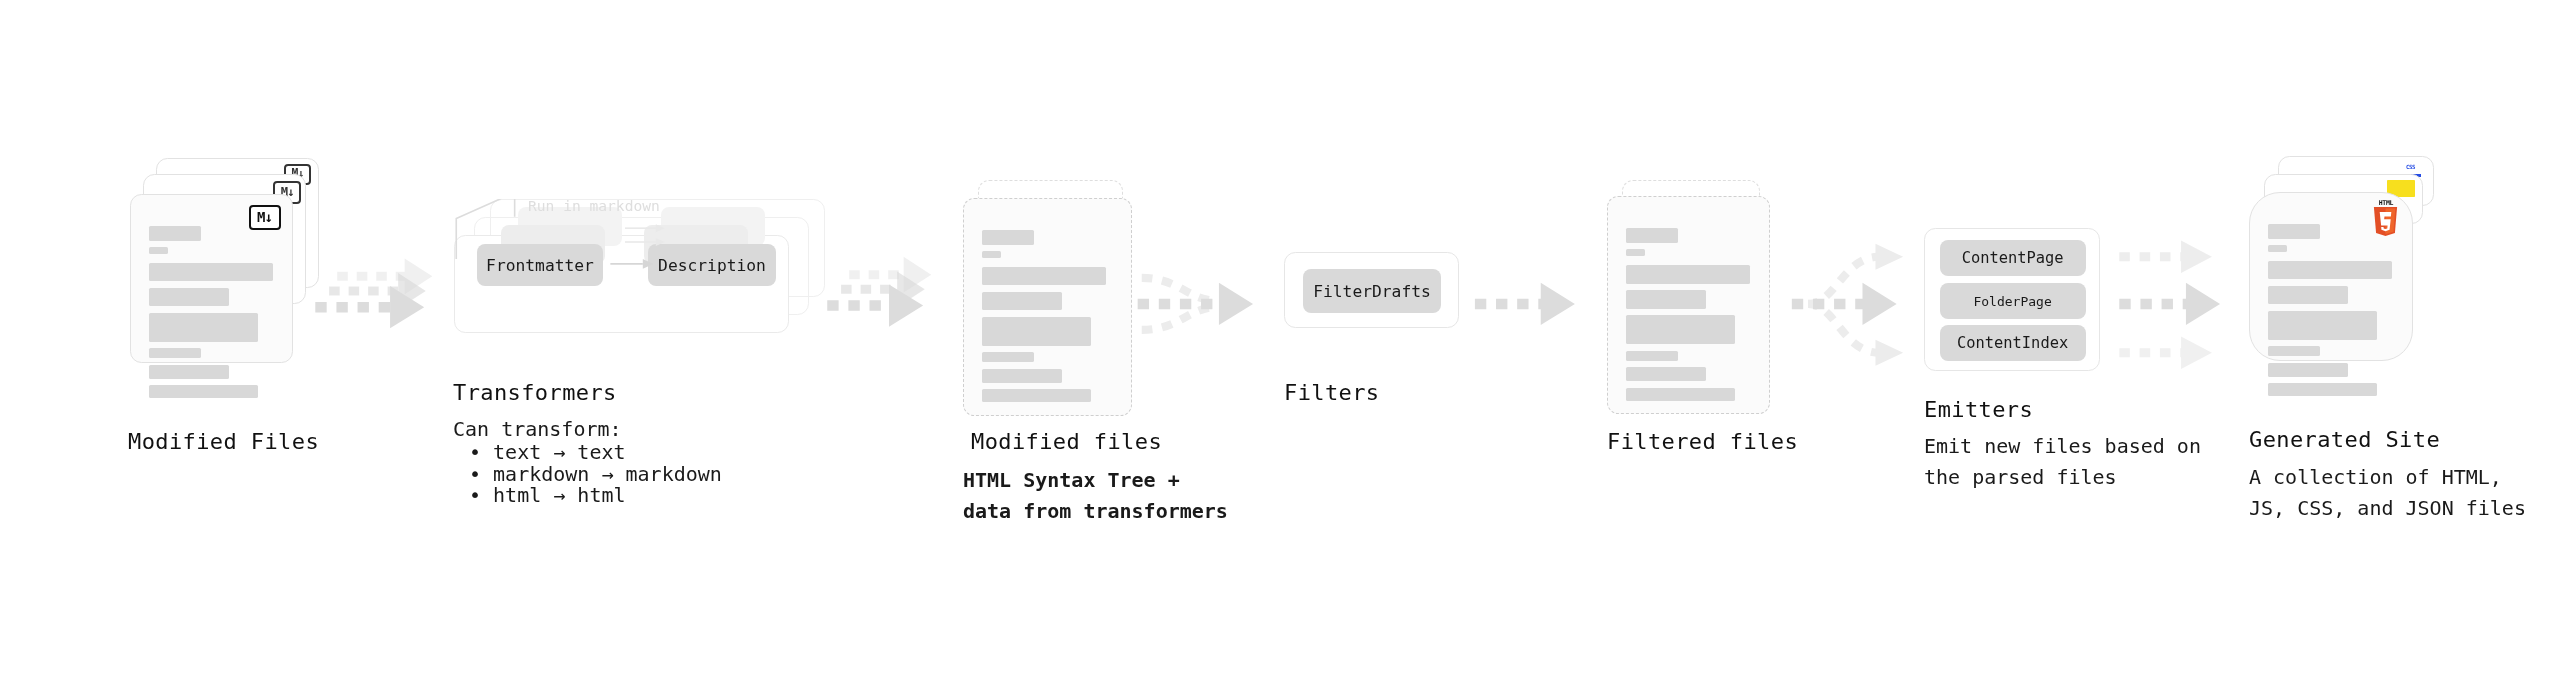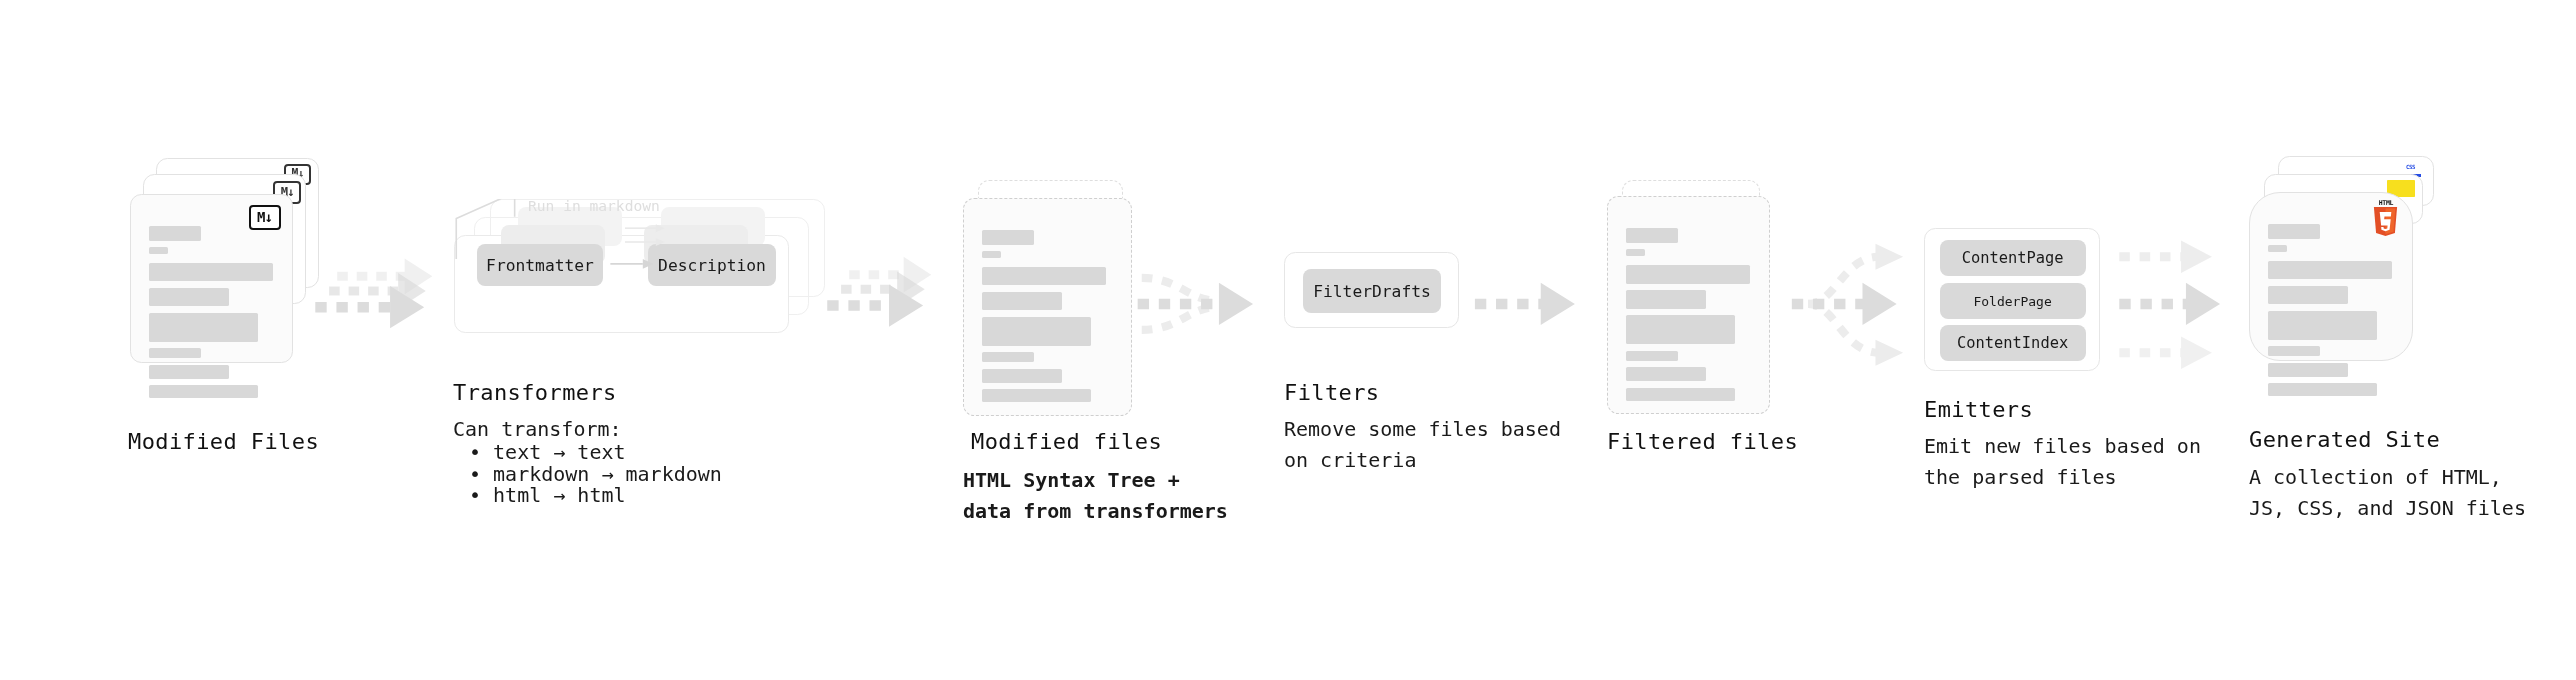--- a/index.html
+++ b/index.html
@@ -165,22 +165,20 @@
   <div class="title" style="left:963px;top:429px;padding-left:8px;">Modified files</div>
   <div class="sub" style="left:963px;top:465px;font-weight:bold;">HTML Syntax Tree +
 data from transformers</div>
 
   <div class="groupbox" style="left:1284px;top:252px;width:175px;height:76px;">
     <div class="chip" style="left:18px;top:16.3px;width:138px;height:44px;">
         <span>FilterDrafts</span>
       </div>
   </div>
   <div class="title" style="left:1284px;top:380px;">Filters</div>
-  <div class="sub" style="left:1284px;top:414px;">Remove some files based
-on criteria</div>
 
   <div class="cardstack" style="left:1607px;top:180px;">
     <div class="card ghost dashed" style="left:14.6px;top:0px;width:138px;height:39px;border-color:#dedede;"></div>
     <div class="card dashed" style="left:0px;top:16.3px;width:163px;height:218px;">
       <div class="lines">
         <div class="ln" style="width:52px;height:14.6px;"></div>
         <div class="ln" style="width:18.7px;height:6.5px;margin-bottom:9px;"></div>
         <div class="ln" style="width:124px;height:18.7px;"></div>
         <div class="ln" style="width:80px;height:18.7px;"></div>
         <div class="ln" style="width:109px;height:29px;"></div>

